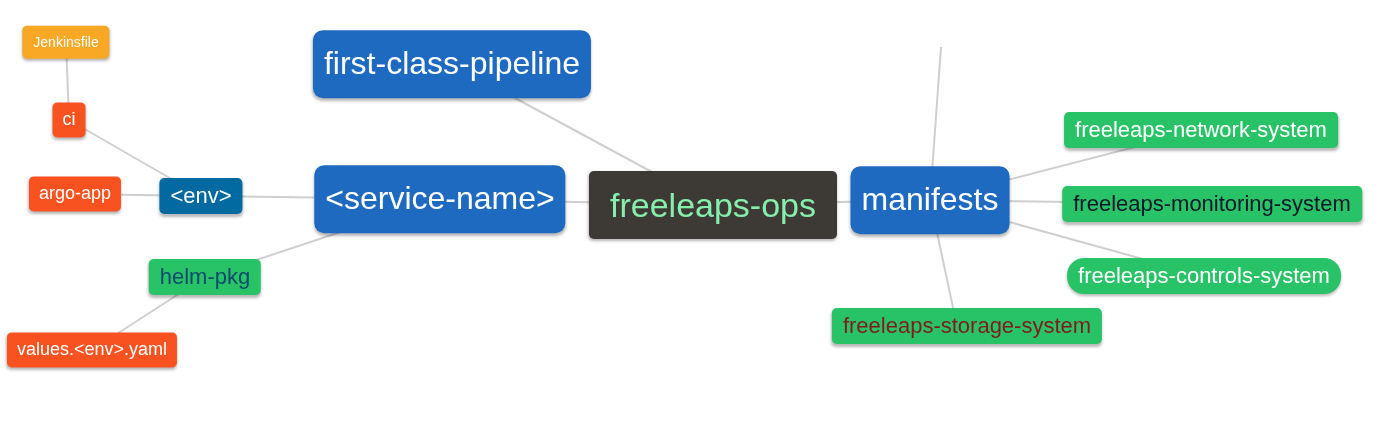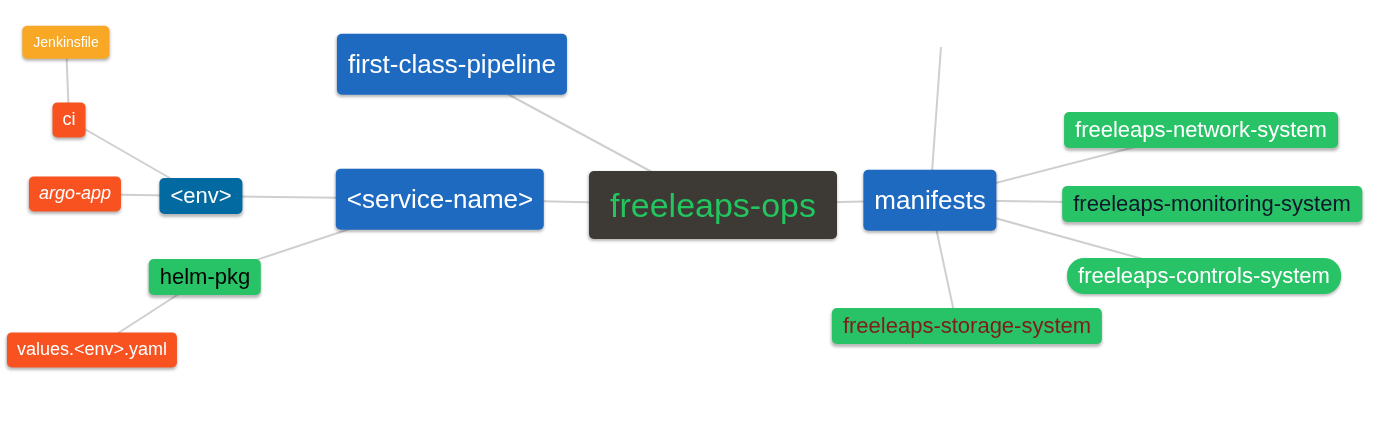--- a/index.html
+++ b/index.html
@@ -36,21 +36,21 @@
     transform: translate(-50%, -50%);
     color: #ffffff;
     border-radius: 5px;
     white-space: nowrap;
     text-align: center;
     box-shadow: 0 2px 3px rgba(0,0,0,0.28);
     line-height: 1.18;
     cursor: default;
   }
   .lvl0 { font-size: 34px; padding: 14px 21px; }
-  .lvl1 { font-size: 26px; padding: 15px 11px;  }
+  .lvl1 { font-size: 32px; padding: 15px 11px; border-radius: 10px;  }
   .lvl2 { font-size: 22px; padding: 5px 11px;  }
   .lvl3 { font-size: 18px; padding: 7px 10px;  }
   .lvl4 { font-size: 14px; padding: 8px 11px;  }
 </style>
 </head>
 <body>
 
 <div class="canvas">
   <svg class="edges-svg" width="1390" height="421" viewBox="0 0 1390 421" xmlns="http://www.w3.org/2000/svg">
       <line x1="66" y1="42" x2="69" y2="120" stroke="#cfcfcf" stroke-width="2"></line>
@@ -62,28 +62,28 @@
       <line x1="452" y1="64" x2="713" y2="205" stroke="#cfcfcf" stroke-width="2"></line>
       <line x1="440" y1="199" x2="713" y2="205" stroke="#cfcfcf" stroke-width="2"></line>
       <line x1="713" y1="205" x2="930" y2="200" stroke="#cfcfcf" stroke-width="2"></line>
       <line x1="930" y1="200" x2="941" y2="47" stroke="#cfcfcf" stroke-width="2"></line>
       <line x1="930" y1="200" x2="1201" y2="130" stroke="#cfcfcf" stroke-width="2"></line>
       <line x1="930" y1="200" x2="1212" y2="204" stroke="#cfcfcf" stroke-width="2"></line>
       <line x1="930" y1="200" x2="1204" y2="276" stroke="#cfcfcf" stroke-width="2"></line>
       <line x1="930" y1="200" x2="957" y2="326" stroke="#cfcfcf" stroke-width="2"></line>
     </svg>
   <div class="node-layer">
-      <div class="node lvl0" style="left: 713px; top: 205px; background: rgb(61, 57, 53); color: #22c55e;">freeleaps-ops</div>
+      <div class="node lvl0" style="left: 713px; top: 205px; background: rgb(61, 57, 53); color: #86efac;">freeleaps-ops</div>
       <div class="node lvl1" style="left: 452px; top: 64px; background: rgb(30, 106, 193); color: rgb(255, 255, 255);">first-class-pipeline</div>
       <div class="node lvl1" style="left: 440px; top: 199px; background: rgb(30, 106, 193); color: rgb(255, 255, 255);">&lt;service-name&gt;</div>
       <div class="node lvl1" style="left: 930px; top: 200px; background: rgb(30, 106, 193); color: rgb(255, 255, 255);">manifests</div>
       <div class="node lvl2" style="left: 201px; top: 196px; background: #0369a1; color: rgb(255, 255, 255);">&lt;env&gt;</div>
-      <div class="node lvl2" style="left: 205px; top: 277px; background: rgb(40, 195, 102); color: #000000;">helm-pkg</div>
+      <div class="node lvl2" style="left: 205px; top: 277px; background: rgb(40, 195, 102); color: #0c4a6e;">helm-pkg</div>
       <div class="node lvl2" style="left: 1201px; top: 130px; background: rgb(40, 195, 102); color: rgb(255, 255, 255);">freeleaps-network-system</div>
       <div class="node lvl2" style="left: 1212px; top: 204px; background: rgb(40, 195, 102); color: #0f172a;">freeleaps-monitoring-system</div>
       <div class="node lvl2" style="left: 1204px; top: 276px; background: rgb(40, 195, 102); color: rgb(255, 255, 255); border-radius: 17px;">freeleaps-controls-system</div>
       <div class="node lvl2" style="left: 959px; top: 326px; background: rgb(40, 195, 102); color: #7f1d1d; margin-left: 8px;">freeleaps-storage-system</div>
       <div class="node lvl3" style="left: 69px; top: 120px; background: rgb(247, 82, 32); color: rgb(255, 255, 255);">ci</div>
-      <div class="node lvl3" style="left: 75px; top: 194px; background: rgb(247, 82, 32); color: rgb(255, 255, 255); font-style: italic;">argo-app</div>
+      <div class="node lvl3" style="left: 75px; top: 194px; background: rgb(247, 82, 32); color: rgb(255, 255, 255);">argo-app</div>
       <div class="node lvl3" style="left: 92px; top: 350px; background: rgb(247, 82, 32); color: rgb(255, 255, 255);">values.&lt;env&gt;.yaml</div>
       <div class="node lvl4" style="left: 66px; top: 42px; background: rgb(249, 168, 37); color: rgb(255, 255, 255);">Jenkinsfile</div>
     </div>
 </div>
 
 </body></html>

